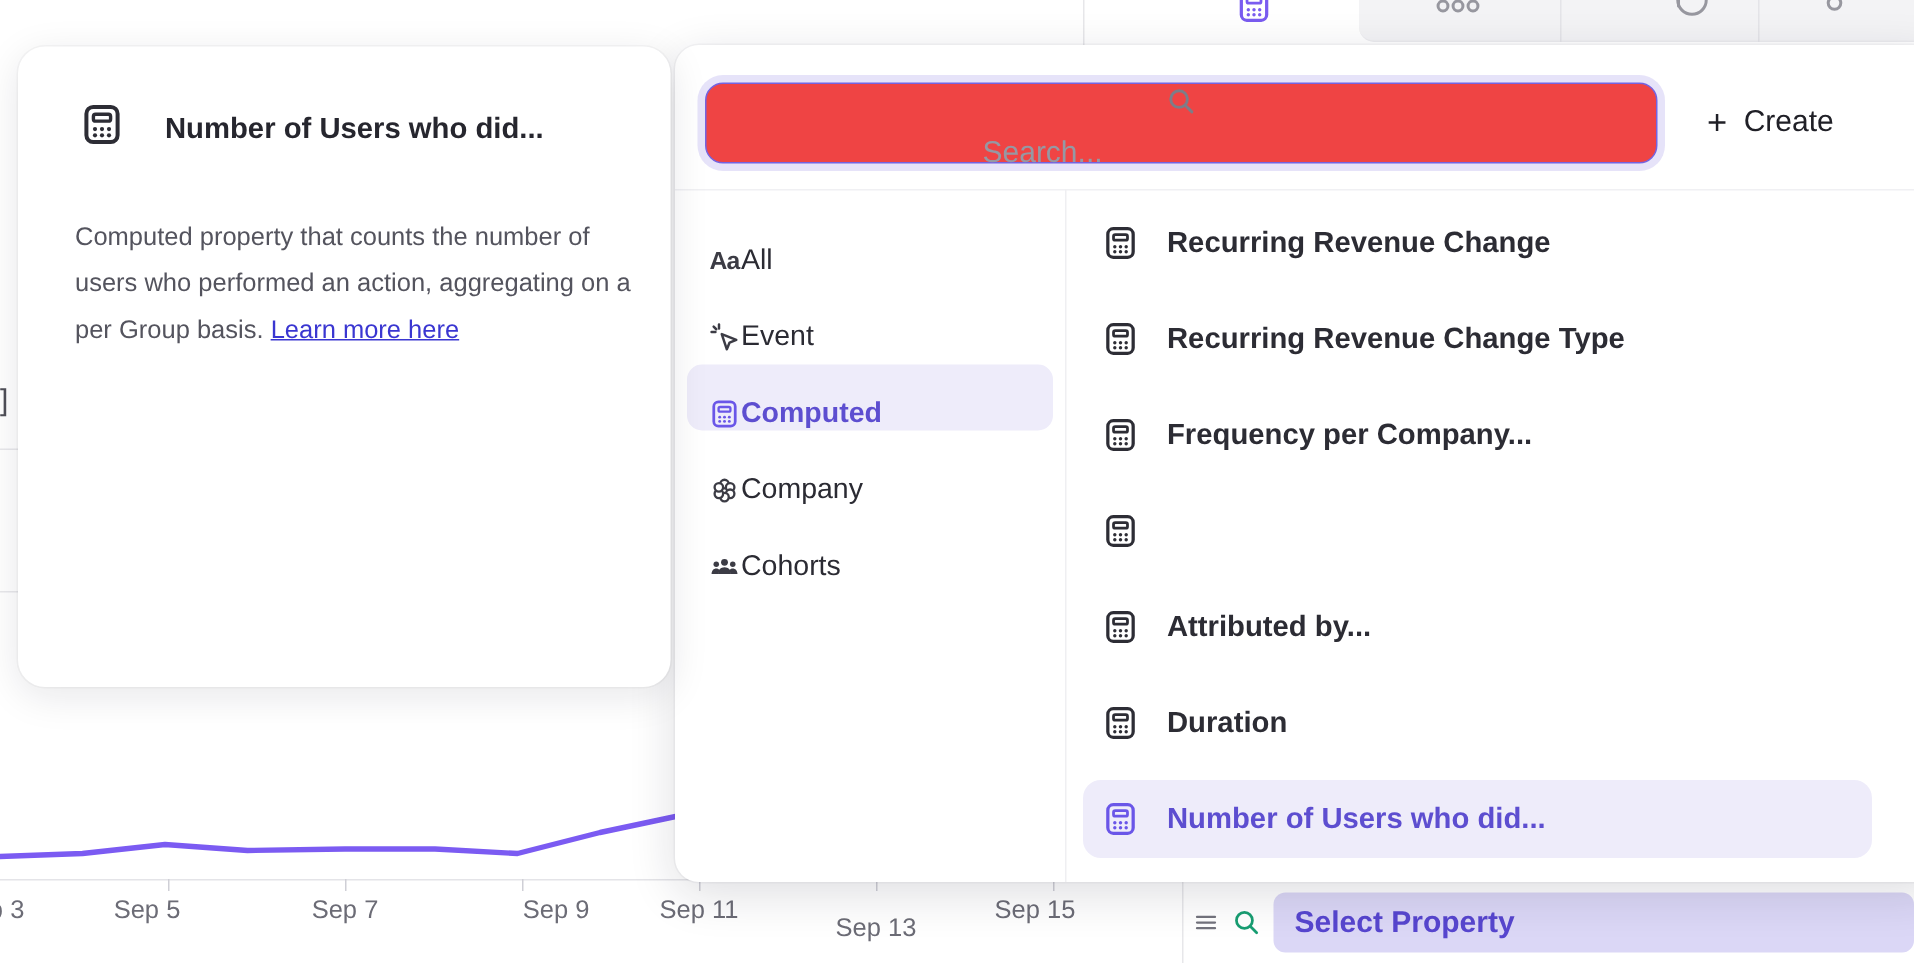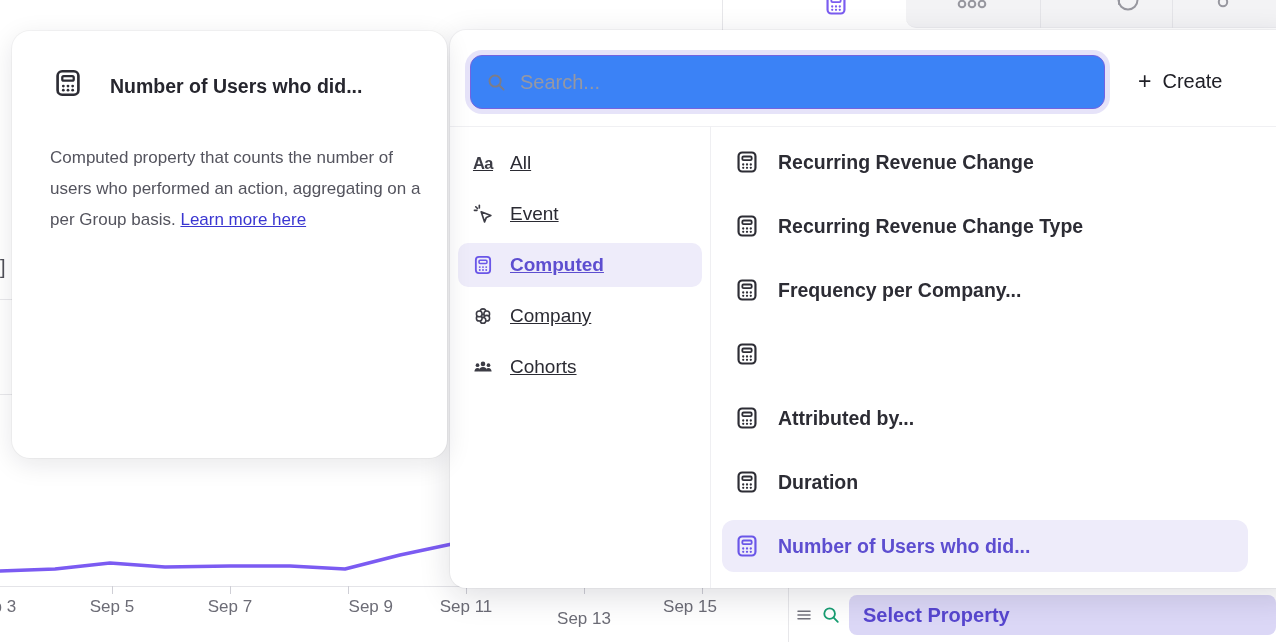--- a/index.html
+++ b/index.html
@@ -35,35 +35,35 @@
   .tc-icon { position:absolute; left:40px; top:36px; width:32px; height:32px; color:#2d2d35; }
   .tc-title { position:absolute; left:98px; top:44px; font-size:19.5px; font-weight:700; color:#26262e; }
   .tc-body { position:absolute; left:38px; top:111px; width:372px; font-size:17px; line-height:31px; color:#54545e; }
   .tc-link { color:#3a36d1; text-decoration:underline; cursor:pointer;text-align:center; }
 
   
   .picker { position:absolute; left:450px; top:30px; width:846px; height:558px; z-index:10;
     background:#fff; border-radius:16px;
     box-shadow:0 8px 32px rgba(20,20,40,.14), 0 0 0 1px rgba(20,20,40,.04); }
   .search-box { position:absolute; left:20px; top:25px; width:635px; height:54px;
-    border:1.6px solid #7463e0; border-radius:12px; background:#3b82f6;
-    box-shadow:0 0 0 5px rgba(116,99,224,.18); display:flex; align-items:center; padding:0 14px; gap:12px; }
+    border:1.6px solid #7463e0; border-radius:12px; background:#ef4444;
+    box-shadow:0 0 0 5px rgba(116,99,224,.18); display:flex; align-items:center; padding:0 14px; gap:12px;flex-direction:column; }
   .search-box svg { flex:0 0 auto; color:#7d7d88; }
   .search-box input { border:none; outline:none; flex:1; font-family:inherit; font-size:20px; color:#26262e; background:transparent; }
   .search-box input::placeholder { color:#9698a3; }
   .create-btn { position:absolute; left:688px; top:40px; display:flex; align-items:center; gap:11px;
     font-size:20px; color:#202027; background:none; border:none; font-family:inherit; cursor:pointer; }
   .create-plus { font-size:23px; font-weight:400; line-height:1; color:#202027; }
   .create-label { font-weight:500; }
   .header-div { position:absolute; left:0; top:96px; width:100%; height:1px; background:#f0f0f3; }
   .v-div { position:absolute; left:260px; top:96px; bottom:0; width:1px; background:#efeff2; }
 
   .cats { position:absolute; left:8px; top:111px; width:244px; }
-  .cat { display:flex; align-items:center; height:44px; margin-bottom:7px; padding-left:14px; gap:16px;
-    font-size:19px; color:#2b2b33; border-radius:10px; cursor:pointer;text-decoration:underline; }
+  .cat { display:flex; align-items:flex-end; height:44px; margin-bottom:7px; padding-left:14px; 
+    font-size:19px; color:#2b2b33; border-radius:10px; cursor:pointer; }
   .cat .ic { width:22px; height:22px; color:#3c3c45; display:flex; align-items:center; justify-content:center; }
   .cat.active { background:#eeecfa; color:#5d4ed0; font-weight:700; }
   .cat.active .ic { color:#6a56e8; }
   .aa-glyph { font-size:16.5px; font-weight:700; color:#3c3c45; letter-spacing:-.5px; }
 
   .results { position:absolute; left:272px; top:106px; width:526px; }
   .row { display:flex; align-items:center; height:52px; margin-bottom:12px; padding-left:12px; gap:18px;
     font-size:19.5px; font-weight:700; color:#2c2c34; border-radius:12px; cursor:pointer; }
   .row .ic { width:26px; height:26px; color:#2d2d35; display:flex; }
   .row.selected { background:#eeecfa; color:#5d4ed0; }
@@ -129,21 +129,21 @@
 </svg>
 
 <div class="chart-layer">
   <svg class="line-svg" width="1276" height="642" viewBox="0 0 1276 642">
     <polyline fill="none" stroke="#7b5bf2" stroke-width="3.6" stroke-linecap="round" stroke-linejoin="round" points="0,571 55,569 110,563 165,567 230,566 290,566 345,569 400,555 452,544"></polyline>
   </svg>
   <div class="axis-base"></div>
   <div>
       <div class="tick-label" style="left: -51px;">Sep 3</div>
       <div class="tick" style="left: 112px;"></div>
-      <div class="tick-label" style="left: 67px;">Sep 5</div>
+      <div class="tick-label" style="left: 53px;">Sep 5</div>
       <div class="tick" style="left: 230px;"></div>
       <div class="tick-label" style="left: 185px;">Sep 7</div>
       <div class="tick" style="left: 348px;"></div>
       <div class="tick-label" style="left: 303px; text-align: right;">Sep 9</div>
       <div class="tick" style="left: 466px;"></div>
       <div class="tick-label" style="left: 421px;">Sep 11</div>
       <div class="tick" style="left: 584px;"></div>
       <div class="tick-label" style="left: 539px; margin-top: 12px;">Sep 13</div>
       <div class="tick" style="left: 702px;"></div>
       <div class="tick-label" style="left: 645px;">Sep 15</div>

